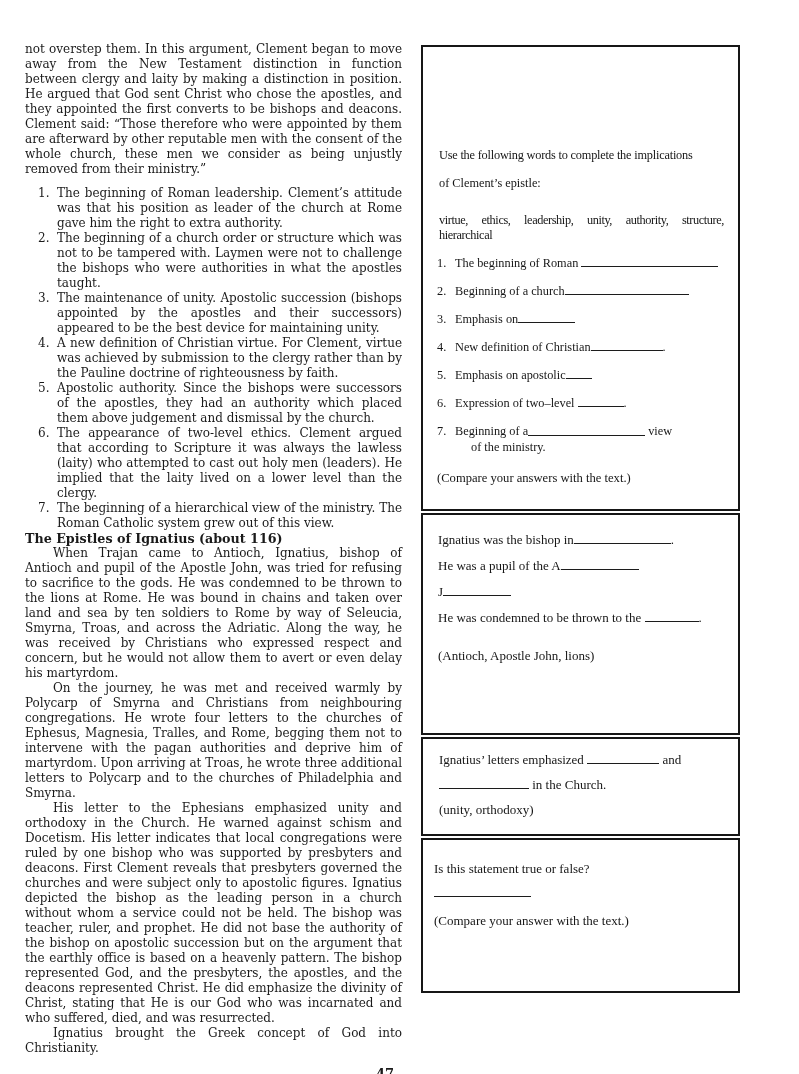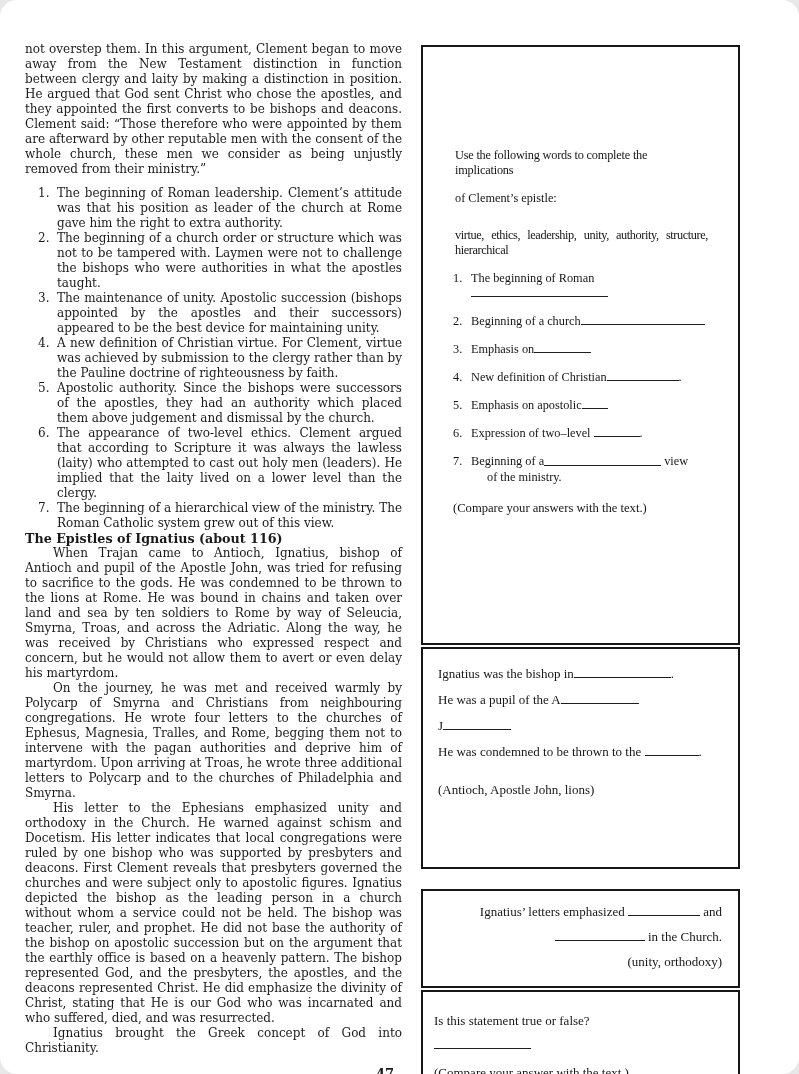--- a/index.html
+++ b/index.html
@@ -1,20 +1,20 @@
 <!DOCTYPE html>
 <html><head>
 <meta charset="utf-8">
 <style>
   html,body { margin:0; padding:0; }
   body { background:#e8e8e8; }
   .page {
     position:relative; width:799px; height:1074px;
     background:#ffffff; overflow:hidden;
-    font-family:"DejaVu Serif", serif; color:#1a1a1a;border-radius:17px;
+    font-family:"DejaVu Serif", serif; color:#1a1a1a;
   }
   
   .left-col {
     position:absolute; left:25px; top:42px; width:377px;
     font-size:12px; line-height:15px; text-align:justify;
   }
   .left-col p { margin:0; }
   .para-first { margin-bottom:9px !important; }
   .impl-intro { text-indent:30px; margin-bottom:8px !important; }
   .impl-list { }
@@ -24,23 +24,23 @@
   .section-heading {
     font-size:12.7px; font-weight:bold; text-align:left;
     margin:16px 0 9px 0; line-height:15px;
   }
   .indent { text-indent:28px; }
   
   .right-col { position:absolute; left:421px; top:45px; width:319px;
     font-family:"Liberation Serif", serif; color:#161616; }
   .box { box-sizing:border-box; width:319px; border:2px solid #161616; background:#fff; }
   .box p { margin:0; }
-  .box1 { height:600px; padding:0 30px; font-size:12.3px; }
+  .box1 { height:466px; padding:0 14px; font-size:12.3px; }
   .box2 { height:222px; margin-top:2px; padding:0 15px; font-size:13px; }
-  .box3 { height:99px;  margin-top:20px; padding:0 16px; font-size:13px;text-align:right; }
+  .box3 { height:99px;  margin-top:2px; padding:0 16px; font-size:13px; }
   .box4 { height:155px; margin-top:2px; padding:15px 11px; font-size:13px; }
   .b1-line1 { margin:101px 0 0 2px !important; line-height:15px; letter-spacing:-0.2px; }
   .b1-line2 { margin:13px 0 0 2px !important; line-height:15px; }
   .wordbank { margin:22px 0 0 2px !important; line-height:15px; text-align:justify; letter-spacing:-0.4px; }
   .q { display:flex; margin-top:13px; line-height:15px; }
   .q .qnum { flex:0 0 18px; }
   .q .qtxt { flex:1; }
   .q .line2 { display:block; margin-left:16px; }
   .blank {
     display:inline-block; height:0.82em;

